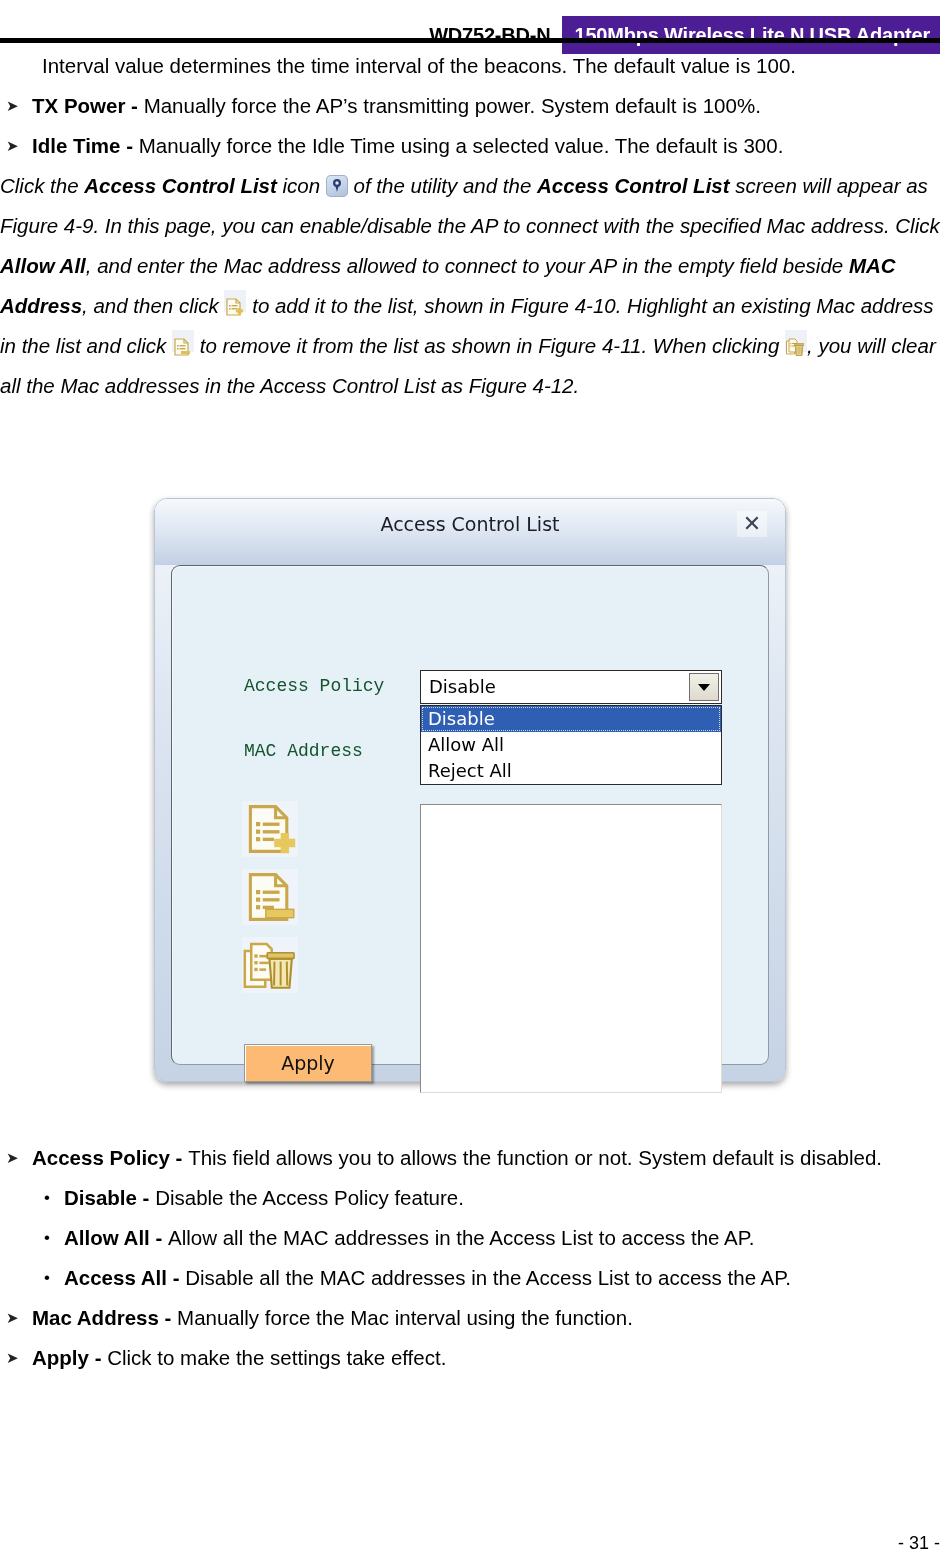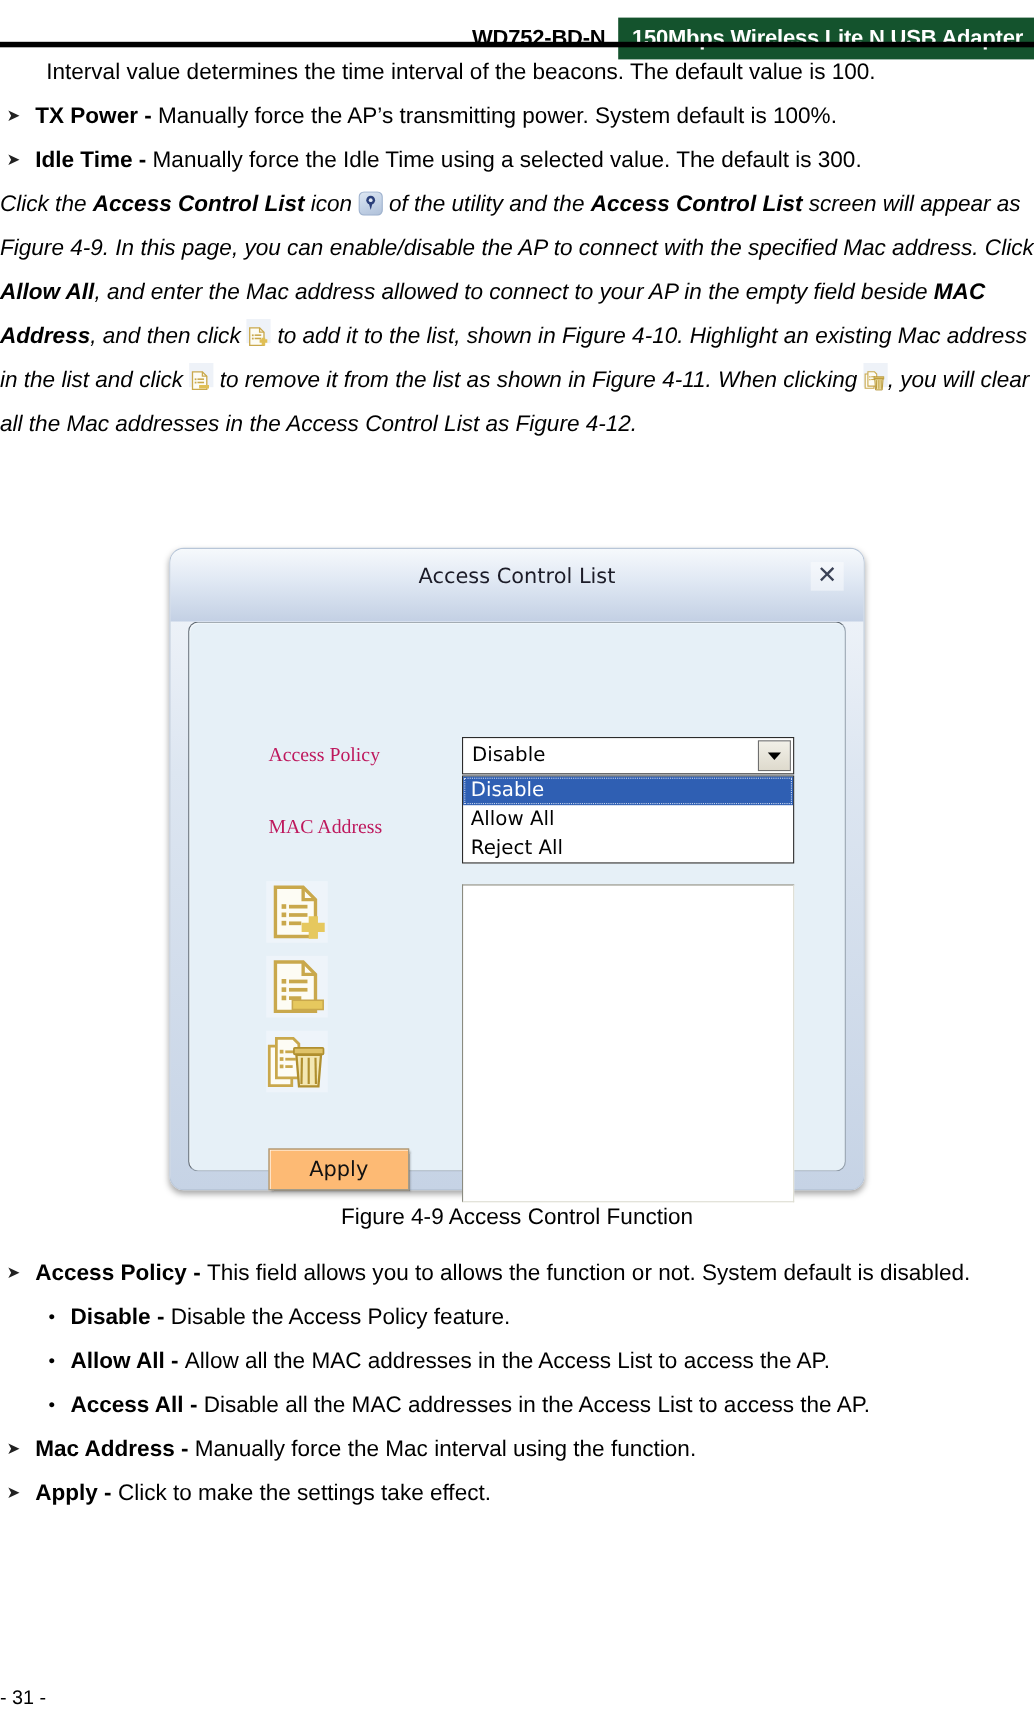--- a/index.html
+++ b/index.html
@@ -31,21 +31,21 @@
     background: #ffffff;
     color: #000000;
     font-weight: bold;
     font-size: 20px;
     display: flex;
     align-items: center;
     padding: 0 12px 0 0;
     letter-spacing: -0.2px;
   }
   .hdr-product {
-    background: #14532d;
+    background: #4c1d95;
     color: #ffffff;
     font-weight: bold;
     font-size: 20px;
     display: flex;
     align-items: center;
     padding: 0 10px 0 12px;
     letter-spacing: -0.2px;
   }
   .header-rule {
     position: absolute;
@@ -194,22 +194,22 @@
     border-radius: 9px;
     height: 500px;
     position: relative;
     box-shadow: inset 1px 1px 0 rgba(255,255,255,0.5);
     box-sizing: border-box;
   }
 
   .fld-label {
     position: absolute;
     font-size: 18px;
-    color: #be185d;
-    font-family: Liberation Serif, serif;
+    color: #14532d;
+    font-family: Liberation Mono, monospace;
   }
   #lbl-policy { left: 72px; top: 110px; }
   #lbl-mac    { left: 72px; top: 175px; }
 
   
   .combo {
     position: absolute;
     left: 248px;
     top: 104px;
     width: 302px;
@@ -334,21 +334,21 @@
     left: 0;
     width: 940px;
   }
 
   
   .page-footer {
     position: absolute;
     bottom: 10px;
     left: 0;
     width: 940px;
-    text-align: left;
+    text-align: right;
     font-size: 18px;
   }
 </style>
 </head>
 <body>
 
 <div class="page-header">
   <div class="hdr-model">WD752-BD-N</div>
   <div class="hdr-product">150Mbps Wireless Lite N USB Adapter</div>
 </div>
@@ -490,21 +490,20 @@
               </g>
             </svg>
         </div>
       </div>
 
       <div class="listbox"></div>
 
       <div class="apply-btn">Apply</div>
     </div>
   </div>
-  <div class="fig-caption">Figure 4-9 Access Control Function</div>
 </div>
 
 <div class="lower-list">
 
   <div class="bullet-row">
     <span class="bullet-arrow">➤</span>
     <span class="bullet-text"><b>Access Policy - </b><span>This field allows you to allows the function or not. System default is disabled.</span></span>
   </div>
 
   <div class="bullet-row">

